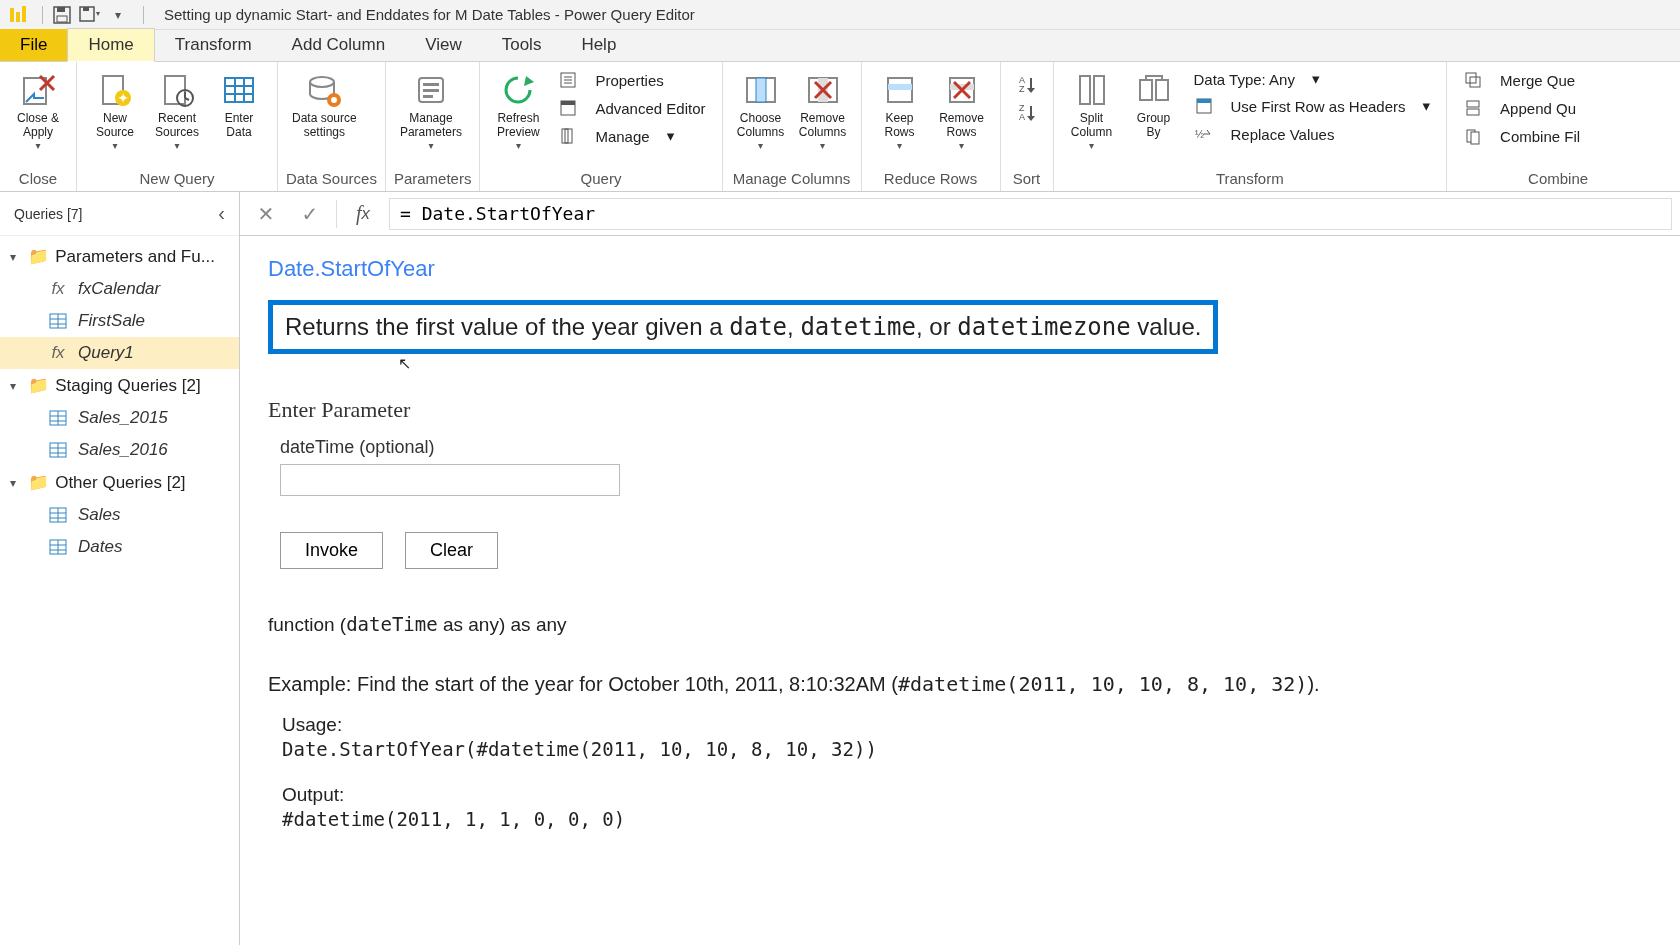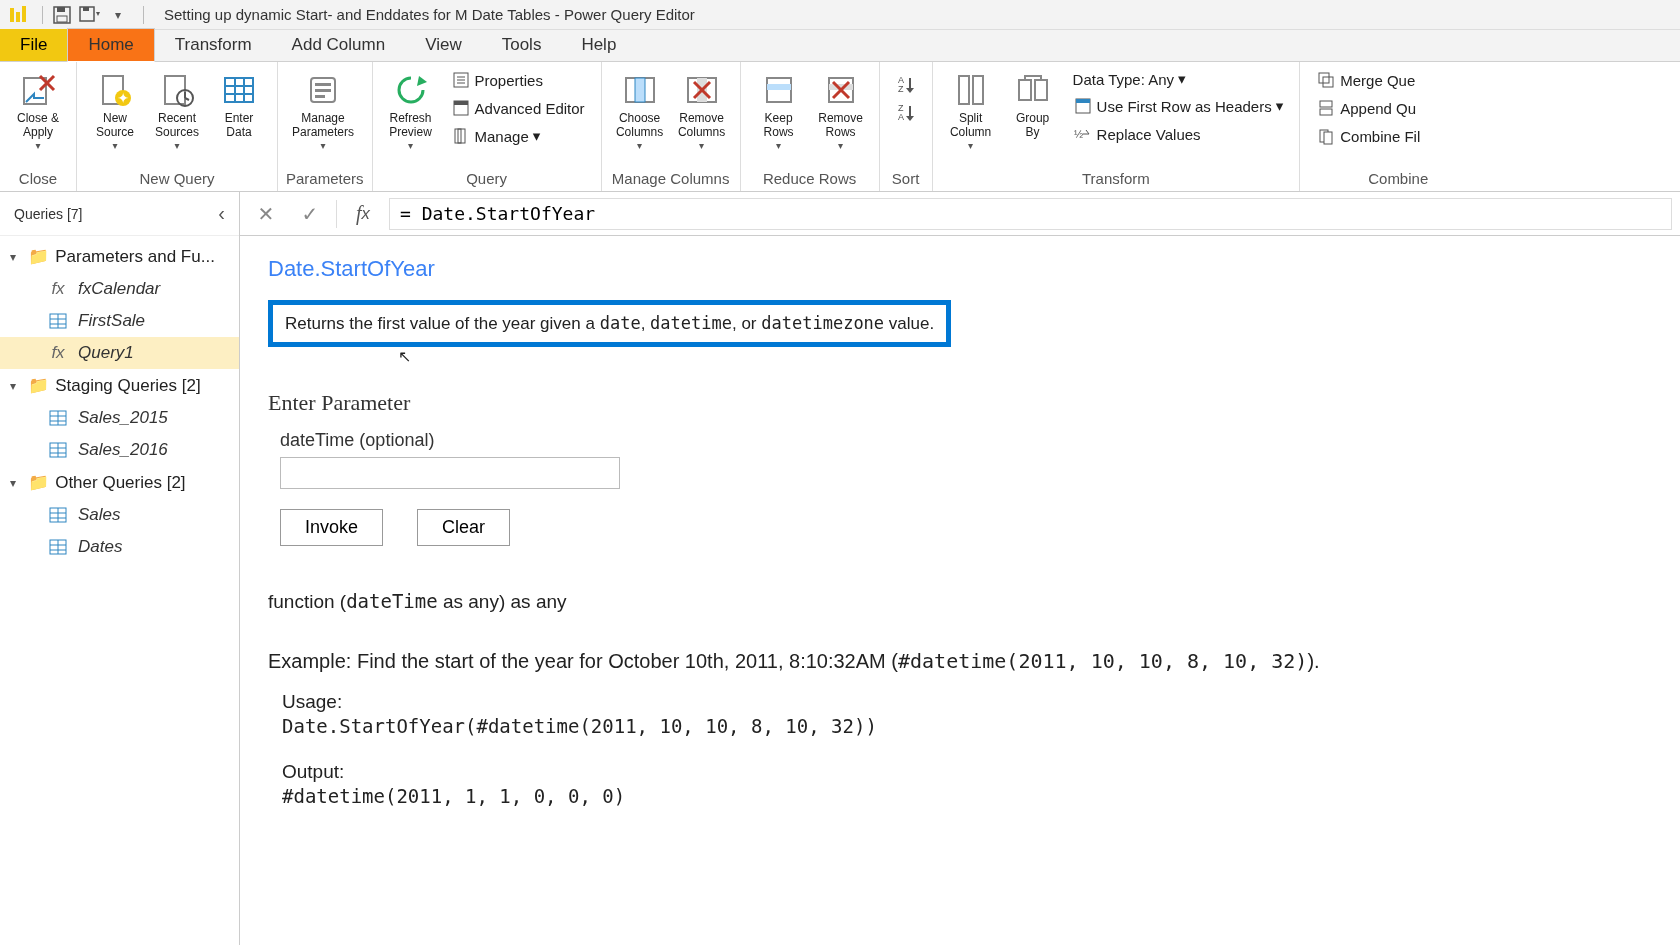--- a/index.html
+++ b/index.html
@@ -8,33 +8,33 @@
 
 .titlebar { height: 30px; background: #f3f3f3; display: flex; align-items: center; padding: 0 6px; border-bottom: 1px solid #ddd; }
 .titlebar .qat-icon { width: 22px; height: 22px; display: flex; align-items: center; justify-content: center; margin-right: 6px; }
 .titlebar .sep { width: 1px; height: 18px; background: #bbb; margin: 0 8px; }
 .titlebar .title-text { font-size: 15px; color: #333; margin-left: 12px; }
 
 
 .ribbon-tabs { height: 32px; background: #f3f3f3; display: flex; align-items: flex-end; border-bottom: 1px solid #d0d0d0; }
 .ribbon-tab { padding: 6px 20px; font-size: 17px; color: #333; cursor: pointer; }
 .ribbon-tab.file { background: #F2C811; color: #000; font-weight: 400; }
-.ribbon-tab.active { background: #f97316; border: 1px solid #d0d0d0; border-bottom: 1px solid #fff; margin-bottom: -1px; text-align: center; }
+.ribbon-tab.active { background: #fef9c3; border: 1px solid #d0d0d0; border-bottom: 1px solid #fff; margin-bottom: -1px; text-align: center; }
 
 
 .ribbon { height: 130px; background: #fff; display: flex; border-bottom: 1px solid #ccc; }
 .ribbon-group { display: flex; flex-direction: column; border-right: 1px solid #ddd; padding: 4px 8px 2px 8px; }
 .ribbon-group-controls { display: flex; flex: 1; align-items: flex-start; gap: 2px; }
 .ribbon-group-label { text-align: center; font-size: 15px; color: #555; padding: 2px 0; }
 .ribbon-btn-large { display: flex; flex-direction: column; align-items: center; justify-content: flex-start; padding: 4px 6px; min-width: 60px; cursor: pointer; }
 .ribbon-btn-large .ico { width: 40px; height: 40px; display: flex; align-items: center; justify-content: center; }
 .ribbon-btn-large .lbl { font-size: 12px; text-align: center; line-height: 1.15; margin-top: 2px; white-space: pre-line; }
 .ribbon-btn-large .dd { font-size: 10px; color: #555; }
 .ribbon-stack { display: flex; flex-direction: column; justify-content: flex-start; gap: 4px; padding: 2px 4px; }
-.ribbon-btn-small { display: flex; align-items: center; gap: 4px; font-size: 15px; cursor: pointer; padding: 2px 4px; white-space: nowrap; }
+.ribbon-btn-small { display: flex; align-items: center; gap: 17px; font-size: 15px; cursor: pointer; padding: 2px 4px; white-space: nowrap; }
 .ribbon-btn-small .ico { width: 20px; height: 20px; display: flex; align-items: center; justify-content: center; }
 
 
 .body { display: flex; height: calc(945px - 30px - 32px - 130px); }
 
 
 .queries-panel { width: 240px; border-right: 1px solid #ccc; background: #fff; display: flex; flex-direction: column; }
 .queries-header { display: flex; align-items: center; justify-content: space-between; padding: 10px 14px; border-bottom: 1px solid #eee; }
 .queries-header .hdr { font-size: 14px; color: #333; }
 .queries-header .collapse { font-size: 20px; color: #555; cursor: pointer; }
@@ -49,27 +49,27 @@
 
 .main { flex: 1; display: flex; flex-direction: column; }
 .formula-bar { height: 44px; display: flex; align-items: center; border-bottom: 1px solid #ccc; padding: 0 8px; gap: 8px; }
 .fb-btn { width: 36px; height: 36px; display: flex; align-items: center; justify-content: center; cursor: pointer; font-size: 20px; color: #888; }
 .fb-sep { width: 1px; height: 28px; background: #ddd; }
 .fb-fx { font-style: italic; font-size: 20px; color: #555; font-family: "Times New Roman", serif; }
 .fb-input { flex: 1; border: 1px solid #ddd; height: 32px; padding: 0 10px; font-size: 18px; font-family: Consolas, monospace; }
 
 .content { padding: 20px 28px; overflow: auto; }
 .func-title { font-size: 22px; color: #3b82f6; margin-bottom: 18px; }
-.description-box { border: 5px solid #0078D4; padding: 8px 12px; display: inline-block; font-size: 17px; }
+.description-box { border: 5px solid #0078D4; padding: 8px 12px; display: inline-block; font-size: 24px; }
 .description-box code { font-family: Consolas, monospace; }
 .cursor-under { margin-left: 130px; font-size: 16px; }
 .section-title { font-size: 22px; color: #333; margin-top: 24px; margin-bottom: 14px; font-family: Liberation Serif, serif; }
 .param-label { font-size: 18px; color: #333; margin-bottom: 6px; margin-left: 12px; }
 .param-input { width: 340px; height: 32px; border: 1px solid #bbb; margin-left: 12px; padding: 0 6px; font-size: 16px; }
-.btn-row { display: flex; gap: 34px; margin: 20px 0 0 12px; }
+.btn-row { display: flex; gap: 22px; margin: 36px 0 0 12px; }
 .btn { border: 1px solid #999; background: #fff; padding: 7px 24px; font-size: 18px; cursor: pointer; }
 .signature { font-size: 19px; margin-top: 44px; }
 .signature code { font-family: Consolas, monospace; }
 .example-head { font-size: 20px; margin-top: 36px; }
 .example-head code { font-family: Consolas, monospace; }
 .example-block { margin-top: 18px; margin-left: 14px; font-size: 19px; }
 .example-block .lab { margin-bottom: 2px; }
 .example-block code { font-family: Consolas, monospace; display: block; margin-bottom: 24px; }
 
 svg { display: block; }
@@ -173,20 +173,37 @@
               <line x1="23" y1="6" x2="23" y2="30" stroke="#2E86C1" stroke-width="2"></line>
             </svg>
           </div>
         <div class="lbl">Enter
 Data</div>
       </div>
     </div>
     <div class="ribbon-group-label">New Query</div>
   </div>
 
+  <div class="ribbon-group">
+    <div class="ribbon-group-controls">
+      <div class="ribbon-btn-large">
+        <div class="ico">
+            <svg width="36" height="36">
+              <ellipse cx="16" cy="10" rx="12" ry="5" fill="none" stroke="#888" stroke-width="2"></ellipse>
+              <path d="M4 10 v12 a12 5 0 0 0 24 0 v-12" fill="none" stroke="#888" stroke-width="2"></path>
+              <circle cx="28" cy="28" r="7" fill="#E67E22"></circle>
+              <circle cx="28" cy="28" r="3" fill="#fff"></circle>
+            </svg>
+          </div>
+        <div class="lbl">Data source
+settings</div>
+      </div>
+    </div>
+    <div class="ribbon-group-label">Data Sources</div>
+  </div>
 
   <div class="ribbon-group">
     <div class="ribbon-group-controls">
       <div class="ribbon-btn-large">
         <div class="ico">
             <svg width="36" height="36">
               <rect x="6" y="6" width="24" height="24" rx="3" fill="none" stroke="#888" stroke-width="2"></rect>
               <rect x="10" y="11" width="16" height="3" fill="#888"></rect>
               <rect x="10" y="17" width="16" height="3" fill="#888"></rect>
               <rect x="10" y="23" width="10" height="3" fill="#888"></rect>

